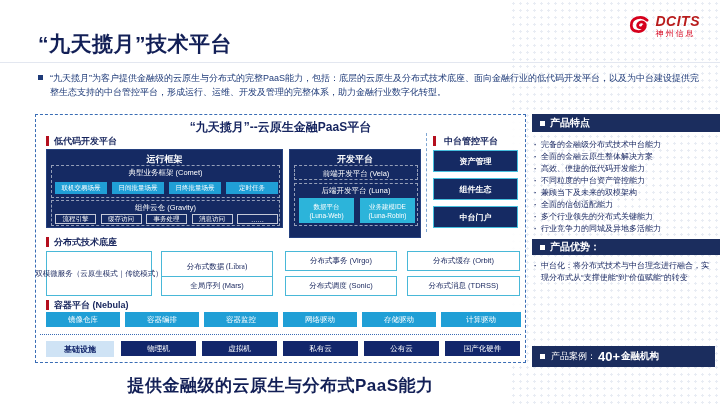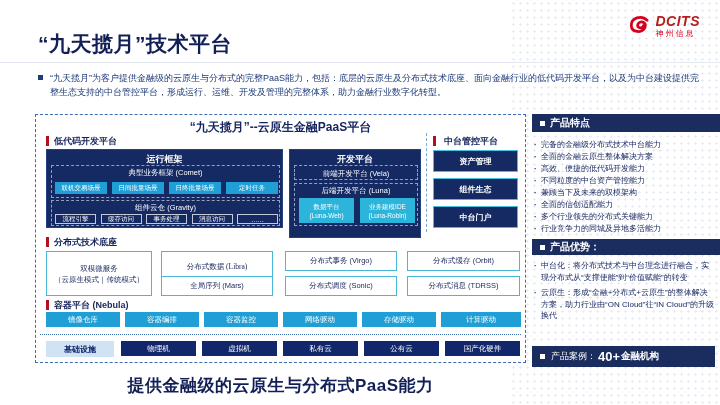--- a/index.html
+++ b/index.html
@@ -76,21 +76,21 @@
   .console-sep { position:absolute; left:390px; top:18px; height:99px; border-left:1px dashed #7fa6d2; }
   .console-box {
     position:absolute; left:397px; width:85px; height:22px; background:#152a63;
     border:1px solid #46c0de; color:#fff; font-size:8px; font-weight:bold;
     display:flex; align-items:center; justify-content:center;
   }
   .lite-box {
     position:absolute; background:#fff; border:1px solid #49b8d8; color:#16245c;
     font-size:7.5px; display:flex; align-items:center; justify-content:center; white-space:nowrap;
   }
-  .dual-box { flex-direction:column; line-height:11px; }
+  .dual-box { flex-direction:row; line-height:11px; }
 
   .panel-sep { position:absolute; left:4px; top:219px; width:481px; border-top:1px dotted #3a6db5; }
 
   .infra-label {
     position:absolute; left:10px; top:226px; width:68px; height:16px; background:#cfe3f5;
     color:#12266b; font-size:8px; font-weight:bold; display:flex; align-items:center; justify-content:center;
   }
 
   
   .rhdr {
@@ -232,21 +232,20 @@
     <li>不同粒度的中台资产管控能力</li>
     <li>兼顾当下及未来的双模架构</li>
     <li>全面的信创适配能力</li>
     <li>多个行业领先的分布式关键能力</li>
     <li>行业竞争力的同城及异地多活能力</li>
   </ul>
 
   <div class="rhdr" style="top:239px; height:16px;">产品优势：</div>
   <ul class="rlist adv" style="top:260px;">
     <li>中台化：将分布式技术与中台理念进行融合，实现分布式从“支撑使能”到“价值赋能”的转变</li>
-    <li>云原生：形成“金融+分布式+云原生”的整体解决方案，助力行业由“ON Cloud”往“IN Cloud”的升级换代</li>
   </ul>
 
   <div class="cases-bar">
     <span class="cases-label">产品案例：</span>
     <span class="cases-highlight">40+</span>
     <span class="cases-suffix">金融机构</span>
   </div>
 
   <div class="footer-slogan">提供金融级的云原生与分布式PaaS能力</div>
 </div>

